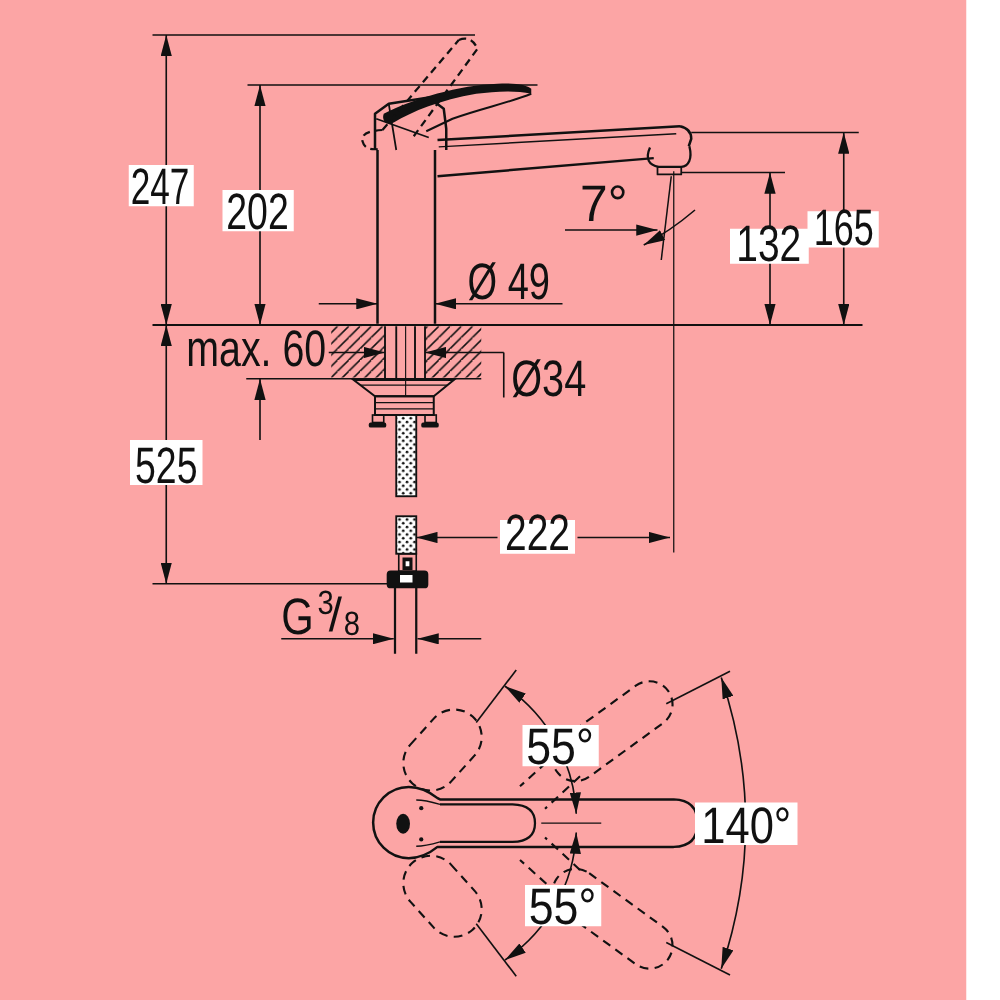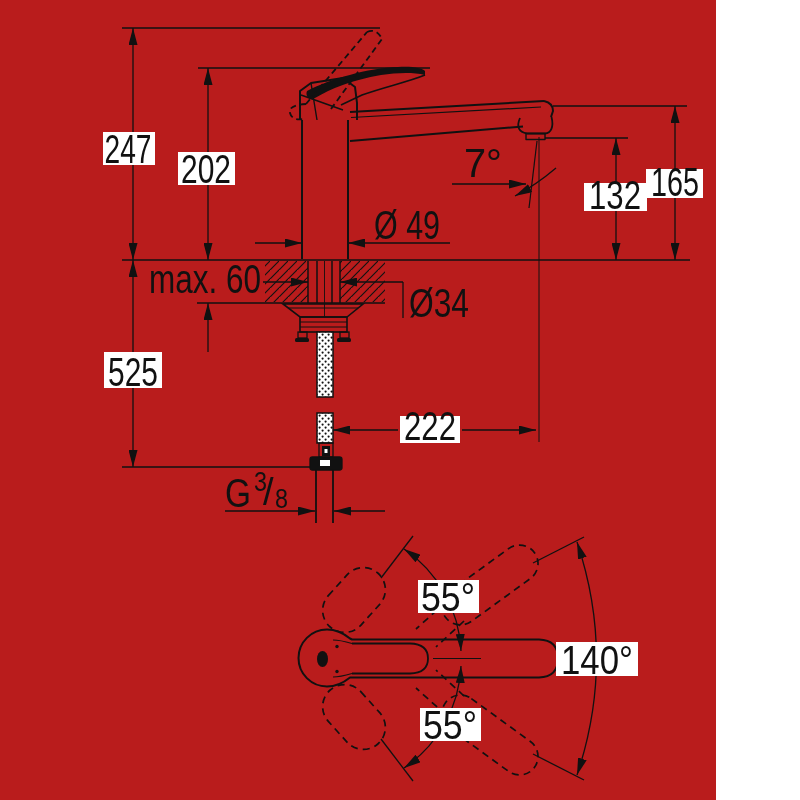--- a/index.html
+++ b/index.html
@@ -1,16 +1,16 @@
 <!DOCTYPE html>
 <html><head>
 <meta charset="utf-8">
 <style>
   html,body{margin:0;padding:0;background:#fff;}
-  .canvas{width:716px;height:800px;position:relative;background:#b91c1c;overflow:hidden;}
+  .canvas{width:773px;height:800px;position:relative;background:#fca5a5;overflow:hidden;}
   svg{display:block;}
   text{font-family:"Liberation Sans","DejaVu Sans",sans-serif;fill:#111;}
 </style>
 </head>
 <body>
 
 <div class="canvas">
 <svg width="800" height="800" viewBox="0 0 800 800">
   <defs>
     <marker id="arr" markerUnits="userSpaceOnUse" markerWidth="18" markerHeight="9" refX="17" refY="4.5" orient="auto-start-reverse">

